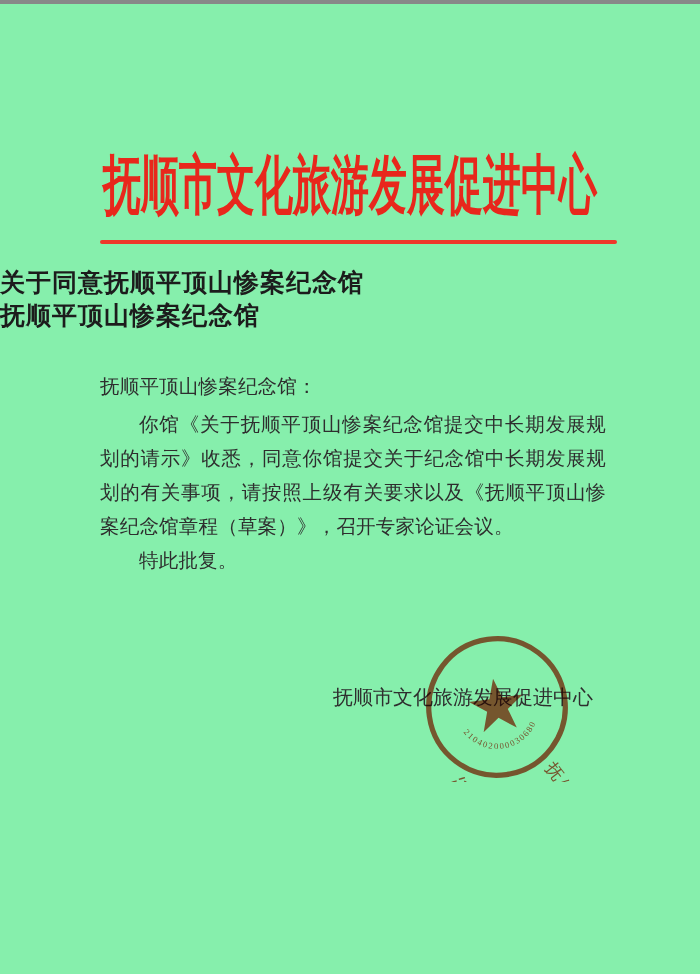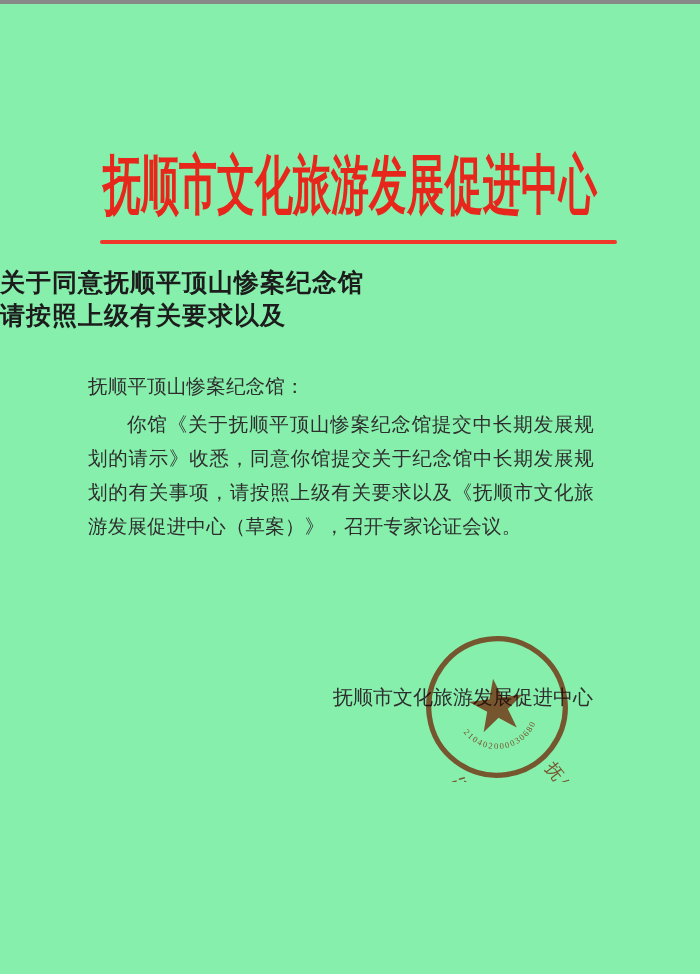--- a/index.html
+++ b/index.html
@@ -48,21 +48,21 @@
     font-size: 25px;
     font-weight: bold;
     line-height: 33px;
     letter-spacing: 1px;
     color: #1c1c1c;
   }
   
   .doc-body {
     position: absolute;
     top: 366px;
-    left: 88px;
+    left: 100px;
     width: 506px;
     font-size: 19.5px;
     line-height: 34px;
     letter-spacing: 0.2px;
     text-align: justify;
     color: #2e2e2e;
   }
   .doc-body p.indent { text-indent: 2em; }
   .doc-body p.para1 { margin-top: 4px; }
   .doc-body p.para2 { margin-top: 0; }
@@ -100,26 +100,27 @@
 <body>
 
 <div class="page">
 
   <div class="org-name">抚顺市文化旅游发展促进中心</div>
 
   <div class="red-rule"></div>
 
   <div class="doc-title">
     <div>关于同意抚顺平顶山惨案纪念馆</div>
-    <div>请按照上级有关要求以及</div>
+    <div>抚顺平顶山惨案纪念馆</div>
   </div>
 
   <div class="doc-body">
     <p class="salutation">抚顺平顶山惨案纪念馆：</p>
-    <p class="indent para1">你馆《关于抚顺平顶山惨案纪念馆提交中长期发展规划的请示》收悉，同意你馆提交关于纪念馆中长期发展规划的有关事项，请按照上级有关要求以及《抚顺市文化旅游发展促进中心（草案）》，召开专家论证会议。</p>
+    <p class="indent para1">你馆《关于抚顺平顶山惨案纪念馆提交中长期发展规划的请示》收悉，同意你馆提交关于纪念馆中长期发展规划的有关事项，请按照上级有关要求以及《抚顺平顶山惨案纪念馆章程（草案）》，召开专家论证会议。</p>
+    <p class="indent para2">特此批复。</p>
   </div>
 
   <div class="closing">
     <div class="signer">抚顺市文化旅游发展促进中心</div>
   </div>
 
   <svg class="seal" viewBox="0 0 200 200" xmlns="http://www.w3.org/2000/svg">
     <defs>
       <path id="sealRingPath" d="M 100 166 A 66 66 0 1 1 99.9 166" fill="none"></path>
       <path id="sealCodePath" d="M 45.9 114.5 A 56 56 0 0 0 154.1 114.5" fill="none"></path>

